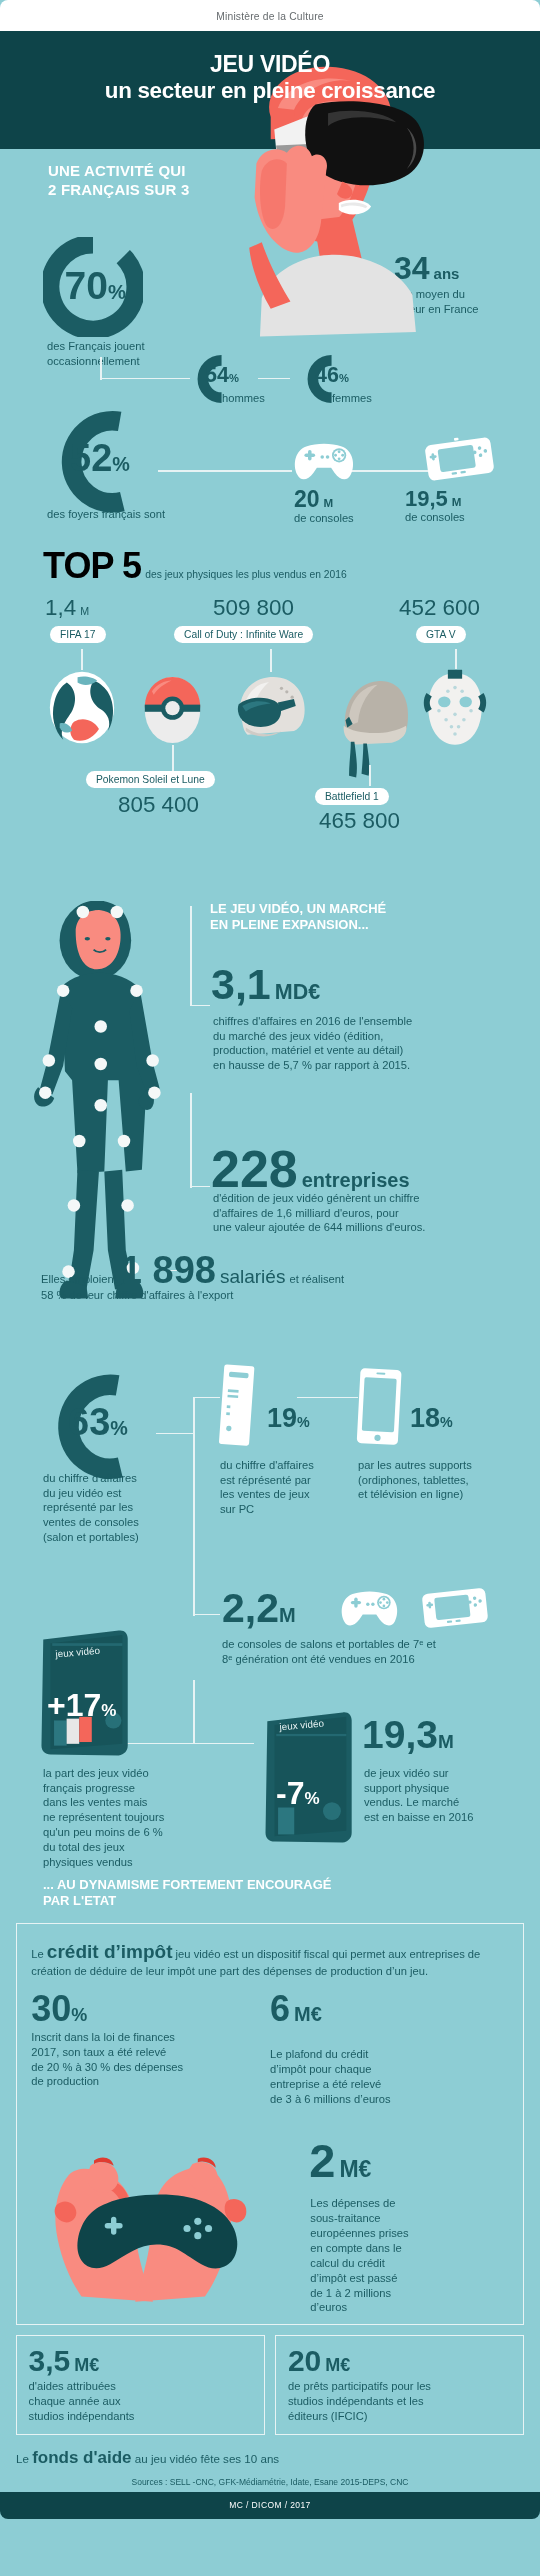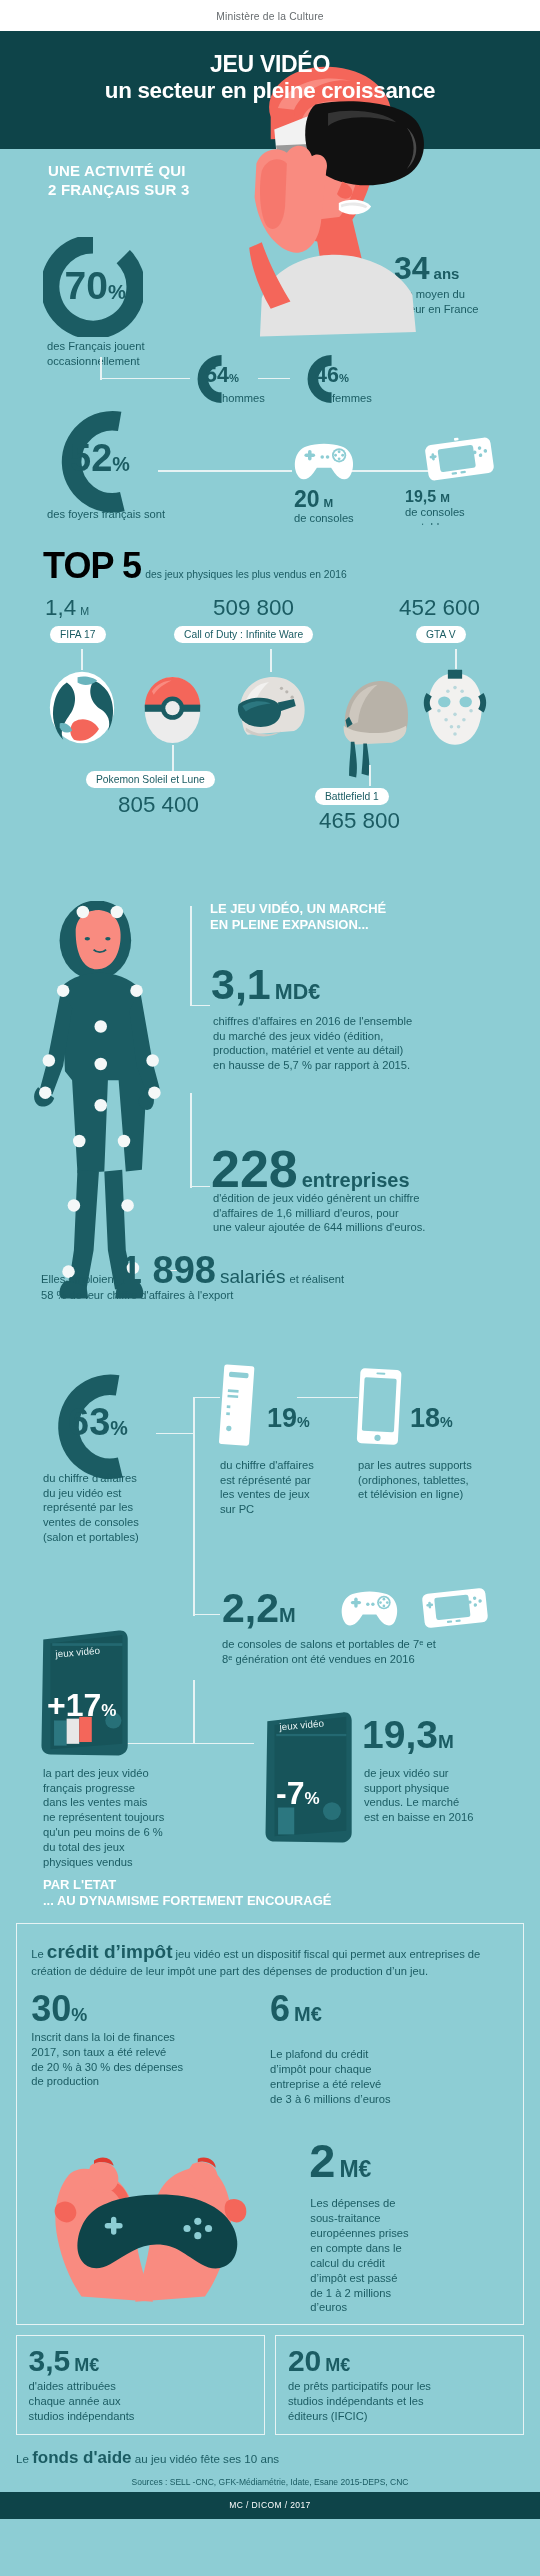--- a/index.html
+++ b/index.html
@@ -2,21 +2,21 @@
 <html style="font-size:14.3px"><head>
 <meta charset="utf-8">
 <style>
   * { box-sizing: border-box; margin: 0; padding: 0; }
   body {
     width: 540px;
     background: #8dcdd4;
     font-family: "Liberation Sans", sans-serif;
     color: #1b5c63;
   }
-  .page { width: 540px; position: relative; overflow: hidden; }
+  .page { width: 540px; position: relative; overflow: hidden; border-radius: 8px; }
 
   
   .ministry-bar {
     background: #ffffff;
     text-align: center;
     padding: 10.7px 0 9px;
     font-size: 10.3px;
     color: #666b6e;
     letter-spacing: 0.2px;
   }
@@ -285,21 +285,21 @@
         <span style="font-size:11.6px;font-weight:bold;">M</span>
       </div>
       <div class="stat-note">
         <div>de consoles</div>
         <div>de salons</div>
       </div>
     </div>
 
     <div class="abs" style="left:405px; top:340px;">
       <div>
-        <span class="big-num" style="font-size:16px;">19,5</span>
+        <span class="big-num" style="font-size:22px;">19,5</span>
         <span style="font-size:11.6px;font-weight:bold;">M</span>
       </div>
       <div class="stat-note">
         <div>de consoles</div>
         <div>portables</div>
       </div>
     </div>
   </div>
 
   <div class="sec-light" style="position:relative; height:376px;">
@@ -646,22 +646,22 @@
       <div>de jeux vidéo sur</div>
       <div>support physique</div>
       <div>vendus. Le marché</div>
       <div>est en baisse en 2016</div>
     </div>
   </div>
 
   <div class="sec-light" style="position:relative; padding-top:9px;">
 
     <div class="sec-title-white" style="margin-left:43px; margin-bottom:14.3px;">
+      <div>... AU DYNAMISME FORTEMENT ENCOURAGÉ</div>
       <div>PAR L'ETAT</div>
-      <div>... AU DYNAMISME FORTEMENT ENCOURAGÉ</div>
     </div>
 
     <div class="credit-box">
       <p>
         <span>Le </span><span class="credit-strong">crédit d’impôt</span><span> jeu vidéo est un dispositif fiscal qui permet aux entreprises de création de déduire de leur impôt une part des dépenses de production d’un jeu.</span>
       </p>
 
       <div style="display:flex; margin-top:12.5px;">
         <div style="width:50%;">
           <div>

